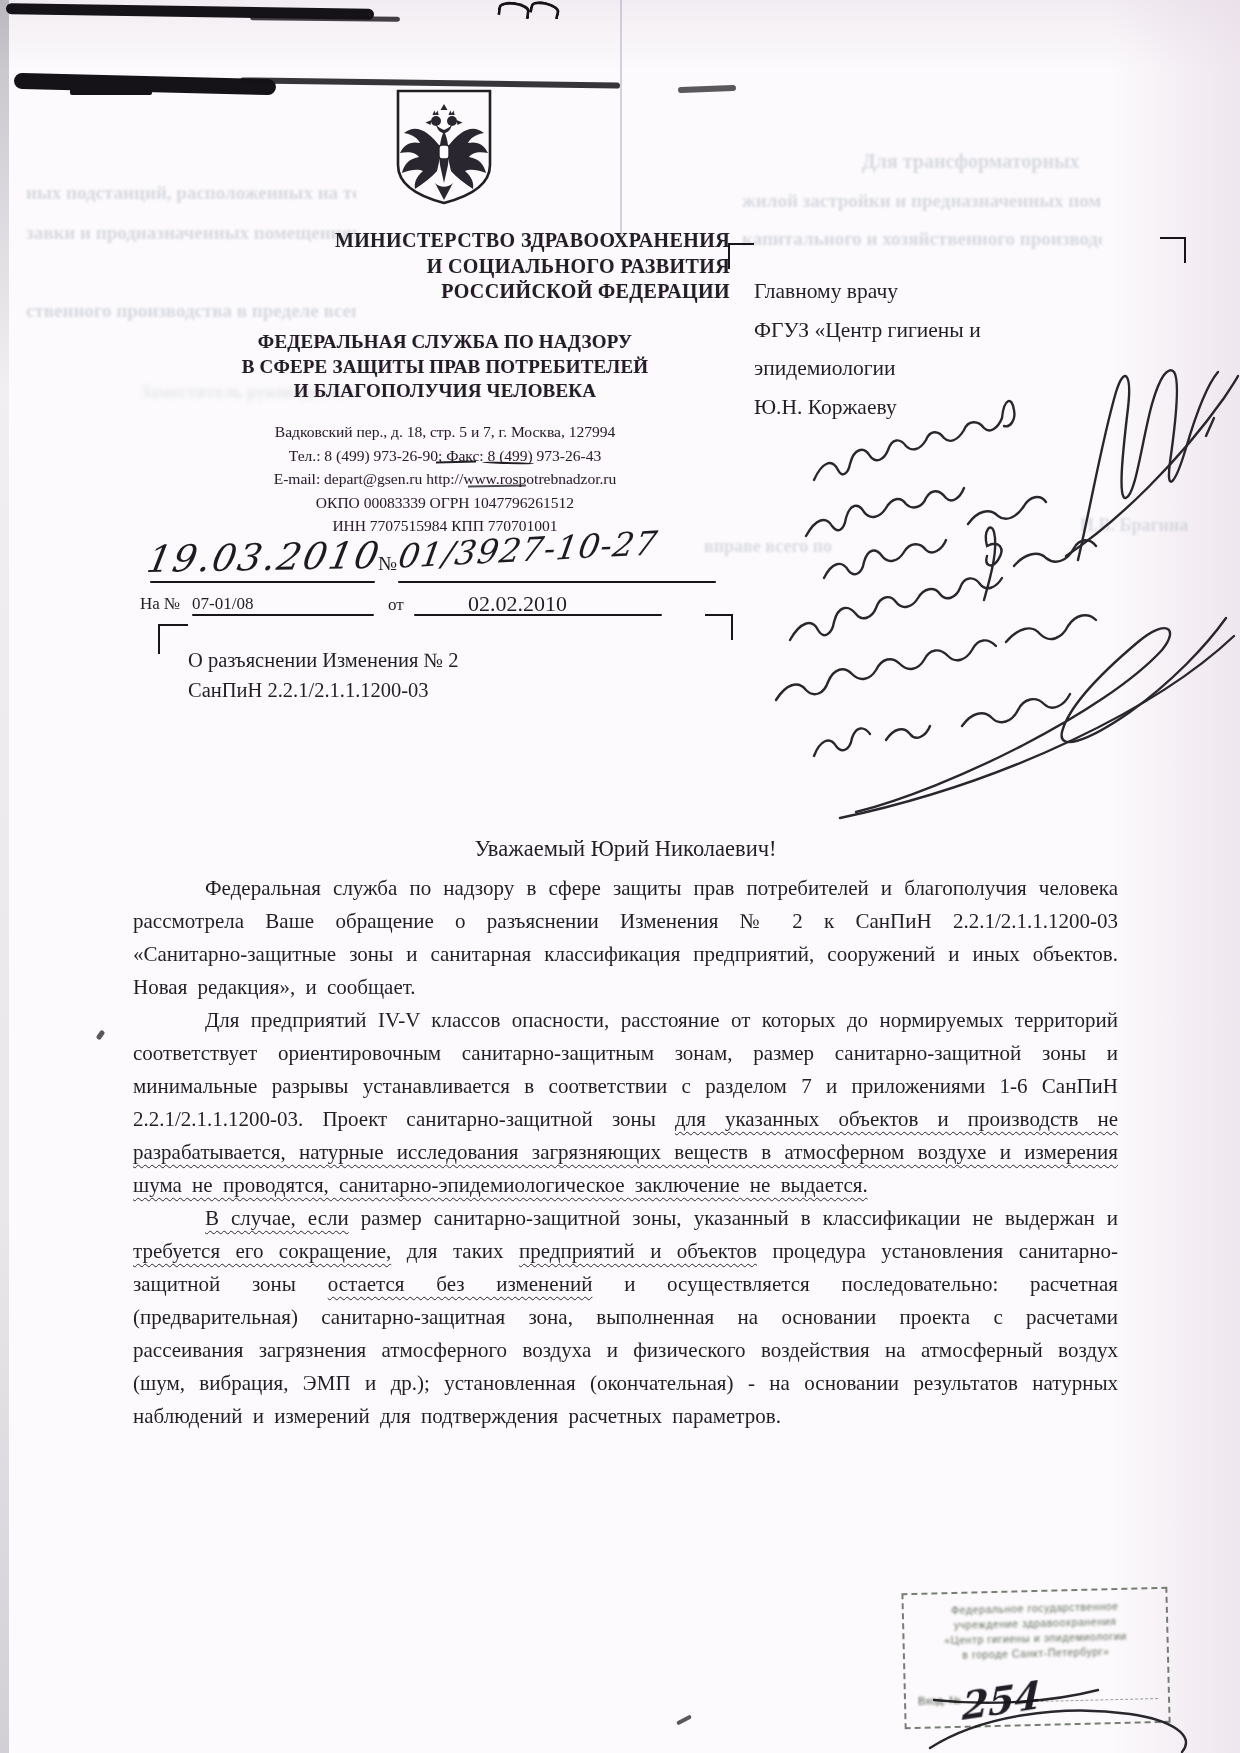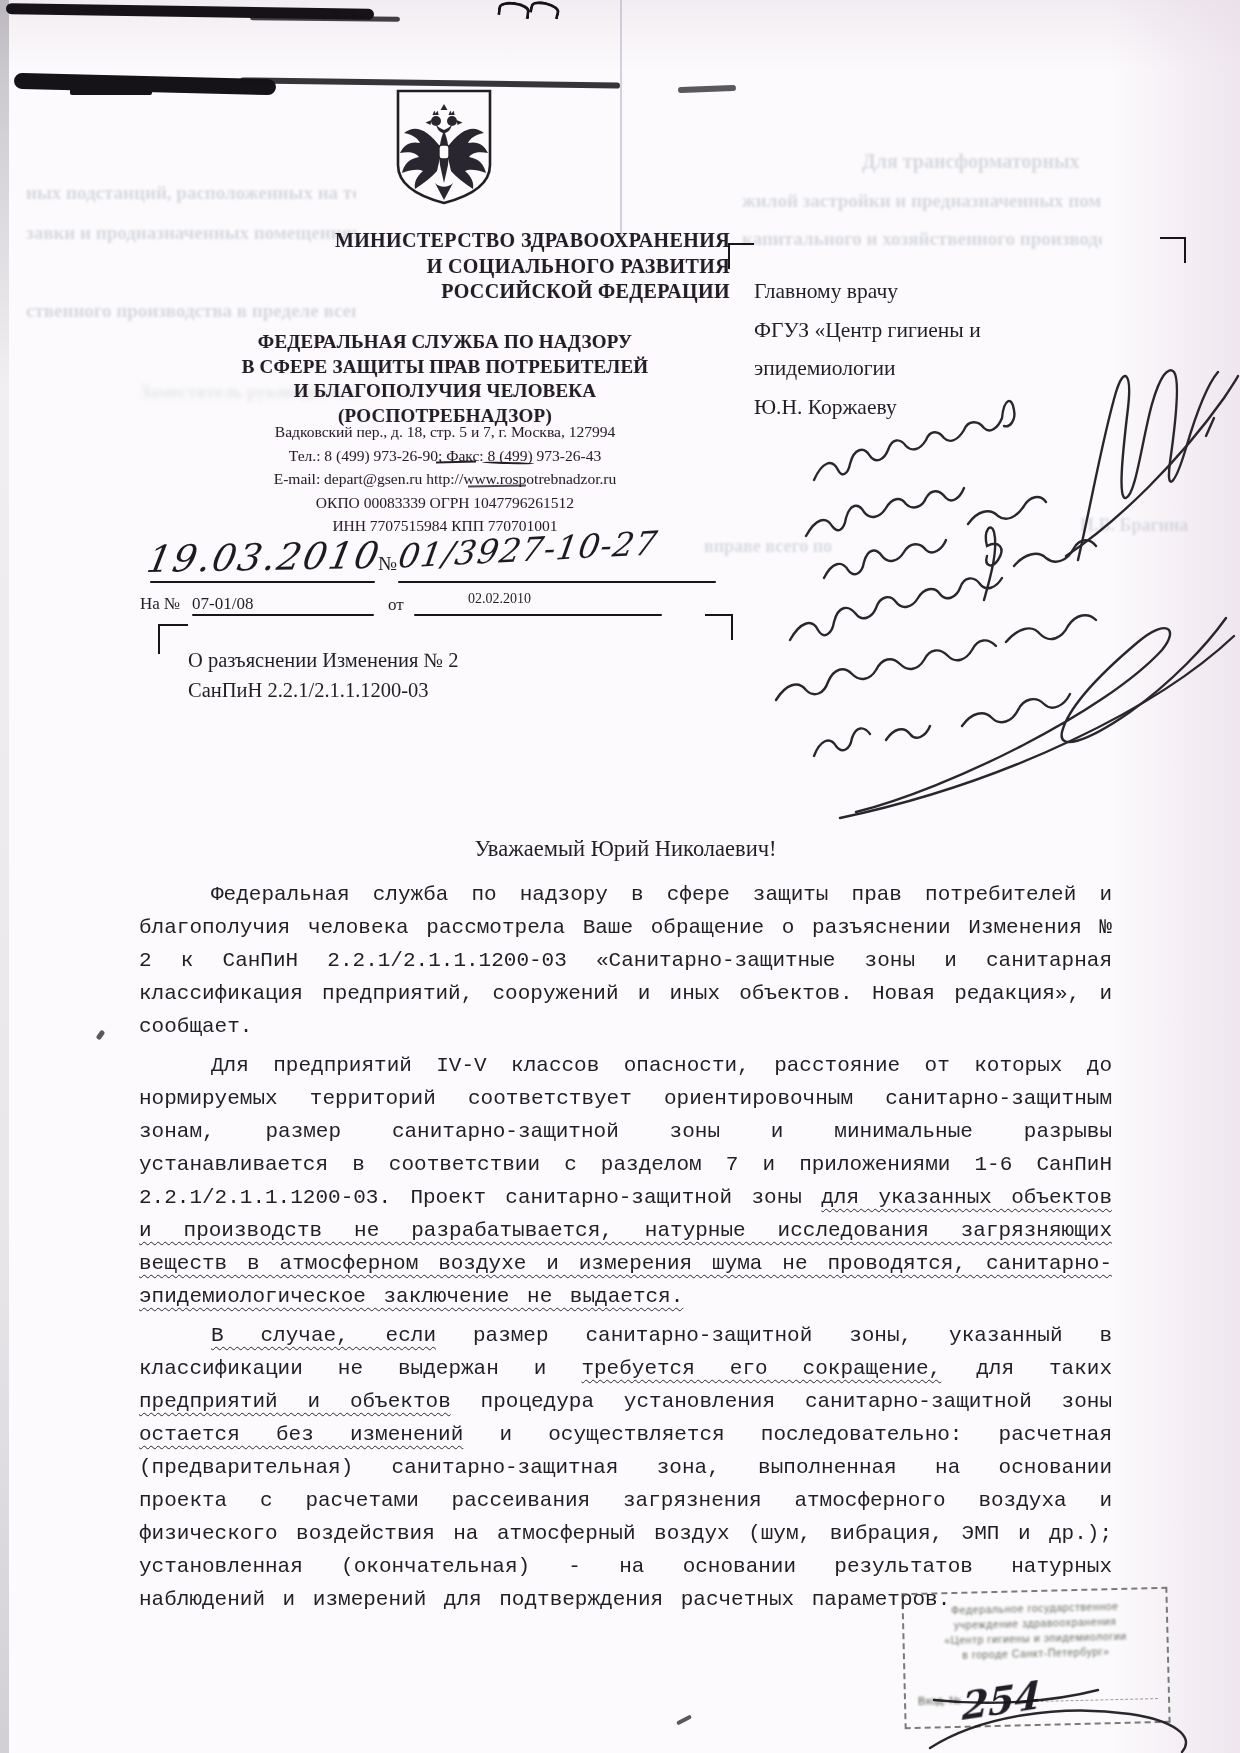--- a/index.html
+++ b/index.html
@@ -33,21 +33,21 @@
   .hand-num{left:400px;top:530px;font-size:33px;letter-spacing:1px;transform:skewX(-12deg) rotate(-3deg);}
   .typed-sm{font:17px "Liberation Serif",serif;}
   .subject{left:188px;top:645px;width:420px;font:20.5px/30px "Liberation Serif",serif;}
   .recipient{left:754px;top:272px;width:420px;font:21.5px/38.5px "Liberation Serif",serif;}
   .corner{position:absolute;background:#17141a;}
   
   .salutation{left:133px;top:788px;width:985px;text-align:center;
     font:500 22.5px "Liberation Serif",serif;margin-top:48px;}
   .body{left:133px;top:872px;width:985px;text-align:justify;
     font:21px/33px "Liberation Serif",serif;word-spacing:5px;}
-  .para{margin:6px;text-indent:72px;font-family:Liberation Mono, monospace;}
+  .para{margin:0;text-indent:72px;}
   .pen-u{text-decoration:underline;text-decoration-style:wavy;
     text-decoration-thickness:1.3px;text-underline-offset:5px;text-decoration-color:#2a2430;}
   
   .bleed{color:#7f8da0;font-weight:700;filter:blur(1.3px);opacity:.30;
     font-family:"Liberation Serif",serif;white-space:nowrap;}
   
   .stamp{left:903px;top:1590px;width:262px;height:132px;transform:rotate(-1.4deg);
     border:2px dashed rgba(74,84,70,.75);filter:blur(.25px);}
   .stamp-lines{padding-top:9px;text-align:center;color:#54604f;
     font:10.5px/15px "Liberation Sans",sans-serif;letter-spacing:.6px;
@@ -112,21 +112,20 @@
 
   <div class="abs ministry">
       <div>МИНИСТЕРСТВО ЗДРАВООХРАНЕНИЯ</div>
       <div>И СОЦИАЛЬНОГО РАЗВИТИЯ</div>
       <div>РОССИЙСКОЙ ФЕДЕРАЦИИ</div>
     </div>
   <div class="abs service">
       <div>ФЕДЕРАЛЬНАЯ СЛУЖБА ПО НАДЗОРУ</div>
       <div>В СФЕРЕ ЗАЩИТЫ ПРАВ ПОТРЕБИТЕЛЕЙ</div>
       <div>И БЛАГОПОЛУЧИЯ ЧЕЛОВЕКА</div>
-      <div>(РОСПОТРЕБНАДЗОР)</div>
     </div>
   <div class="abs info">
       <div>Вадковский пер., д. 18, стр. 5 и 7,  г. Москва, 127994</div>
       <div>Тел.: 8 (499) 973-26-90; Факс: 8 (499) 973-26-43</div>
       <div>E-mail: depart@gsen.ru http://www.rospotrebnadzor.ru</div>
       <div>ОКПО 00083339 ОГРН  1047796261512</div>
       <div>ИНН 7707515984 КПП 770701001</div>
     </div>
 
   <div class="abs" style="left:436px;top:461px;width:40px;height:2px;background:#221e26;transform:rotate(-1.5deg);"></div>
@@ -136,21 +135,21 @@
   <div class="abs hand hand-date">19.03.2010</div>
   <div class="abs rule" style="left:150px;top:581px;width:225px;"></div>
   <div class="abs" style="left:378px;top:552px;font-size:20px;">№</div>
   <div class="abs hand hand-num">01/3927-10-27</div>
   <div class="abs rule" style="left:398px;top:581px;width:318px;"></div>
 
   <div class="abs typed-sm" style="left:140px;top:594px;">На №</div>
   <div class="abs typed-sm" style="left:192px;top:594px;text-align:right;">07-01/08</div>
   <div class="abs rule" style="left:192px;top:614px;width:182px;height:1.6px;"></div>
   <div class="abs typed-sm" style="left:388px;top:595px;">от</div>
-  <div class="abs typed-sm" style="left:468px;top:591px;font-size:14px;">02.02.2010</div>
+  <div class="abs typed-sm" style="left:468px;top:591px;font-size:22px;">02.02.2010</div>
   <div class="abs rule" style="left:414px;top:614px;width:248px;height:1.6px;"></div>
 
   <div class="corner" style="left:158px;top:624px;width:30px;height:2px;"></div>
   <div class="corner" style="left:158px;top:624px;width:2px;height:30px;"></div>
   <div class="corner" style="left:705px;top:614px;width:28px;height:2px;"></div>
   <div class="corner" style="left:731px;top:614px;width:2px;height:26px;"></div>
   <div class="corner" style="left:728px;top:243px;width:26px;height:2px;"></div>
   <div class="corner" style="left:728px;top:243px;width:2px;height:26px;"></div>
   <div class="corner" style="left:1160px;top:237px;width:26px;height:2px;"></div>
   <div class="corner" style="left:1184px;top:237px;width:2px;height:26px;"></div>

